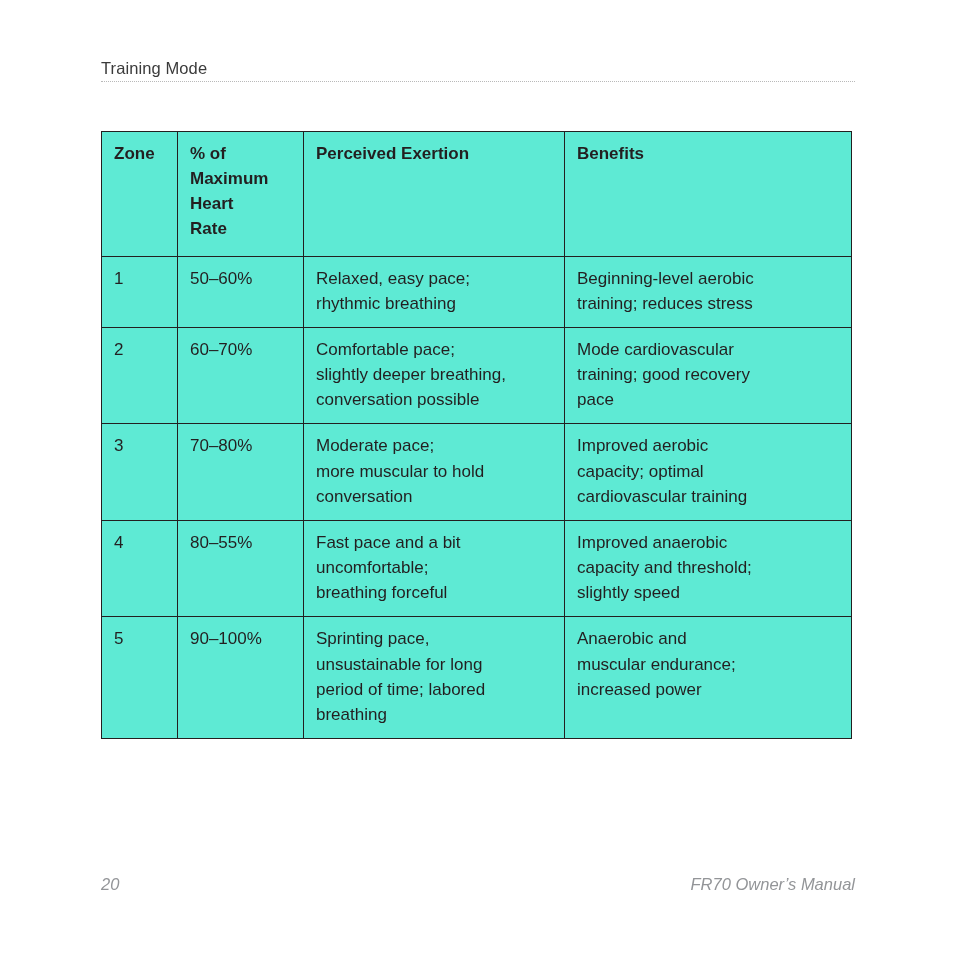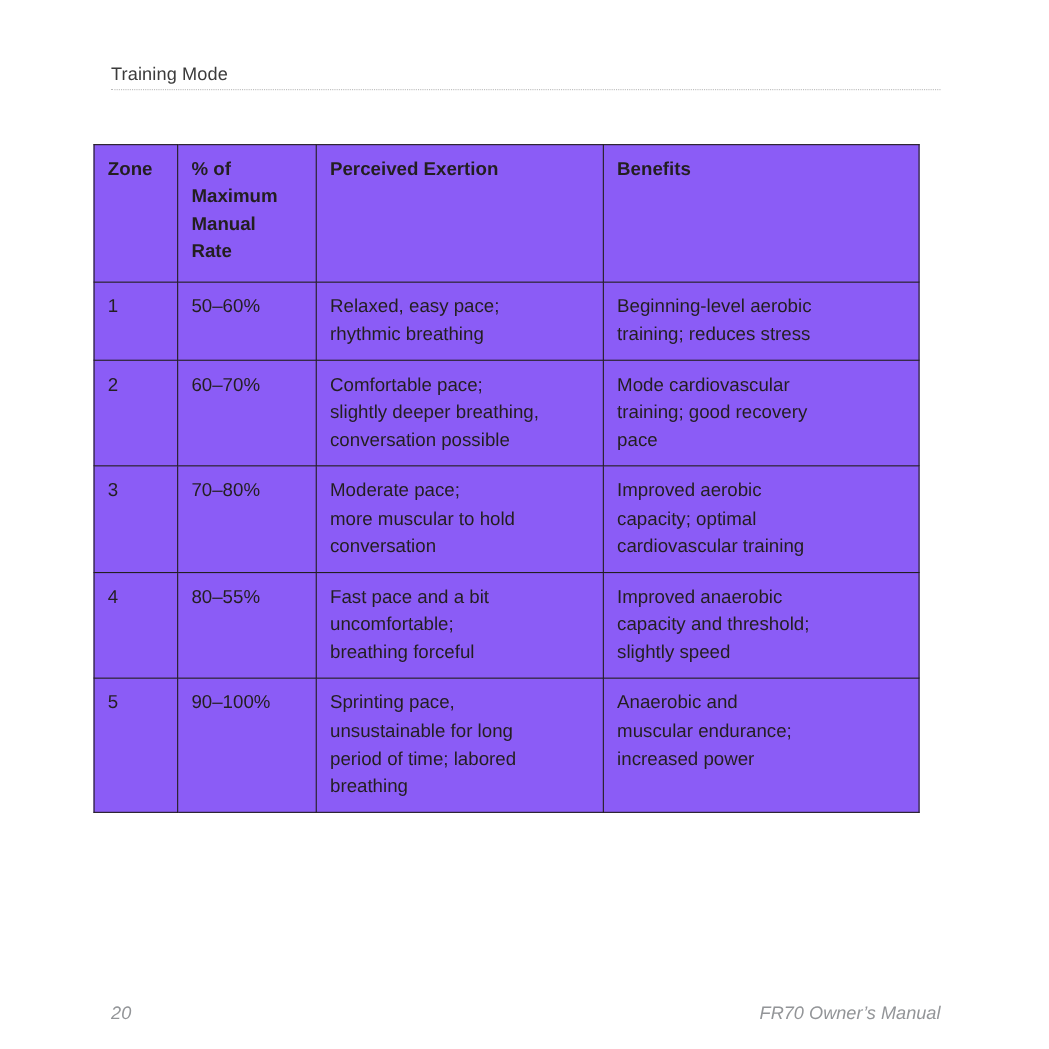--- a/index.html
+++ b/index.html
@@ -43,26 +43,26 @@
     left: 101px;
     top: 81px;
     width: 754px;
     height: 1px;
     border-top: 1px dotted #b9b9b9;
   }
 
   
   .zone-table {
     position: absolute;
-    left: 85px;
+    left: 101px;
     top: 131px;
     width: 750px;
     border-collapse: collapse;
     table-layout: fixed;
-    background: #8b5cf6;
+    background: #5eead4;
   }
   .zone-table td, .zone-table th {
     border: 1.6px solid #231f20;
     vertical-align: top;
     text-align: left;
     padding: 9px 12px 11px 12px;
     font-size: 17px;
     line-height: 1.48;
     color: #231f20;
     font-weight: normal;
@@ -83,21 +83,20 @@
 
   .cell-line { display: block; white-space: nowrap; }
 
   
   .page-footer {
     position: absolute;
     left: 101px;
     top: 872px;
     width: 754px;
     height: 24px;
-    margin-top: 37px;
   }
   .footer-page-number,
   .footer-manual-title {
     position: absolute;
     top: 0;
     font-size: 16.5px;
     line-height: 24px;
     font-style: italic;
     color: #939598;
     white-space: nowrap;
@@ -123,21 +122,21 @@
       <col class="col-benefit">
     </colgroup>
     <thead>
       <tr>
         <th class="hcell-zone">
           <span class="cell-line">Zone</span>
         </th>
         <th class="hcell-pct">
           <span class="cell-line">% of</span>
           <span class="cell-line">Maximum</span>
-          <span class="cell-line">Manual</span>
+          <span class="cell-line">Heart</span>
           <span class="cell-line">Rate</span>
         </th>
         <th>
           <span class="cell-line">Perceived Exertion</span>
         </th>
         <th>
           <span class="cell-line">Benefits</span>
         </th>
       </tr>
     </thead>

